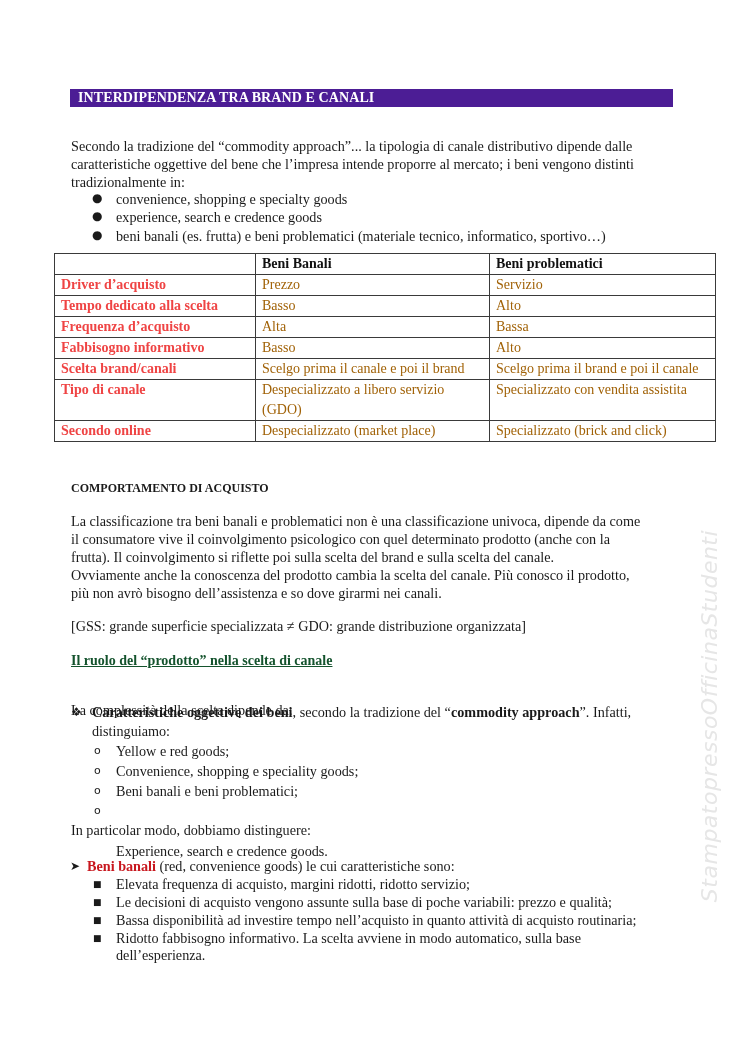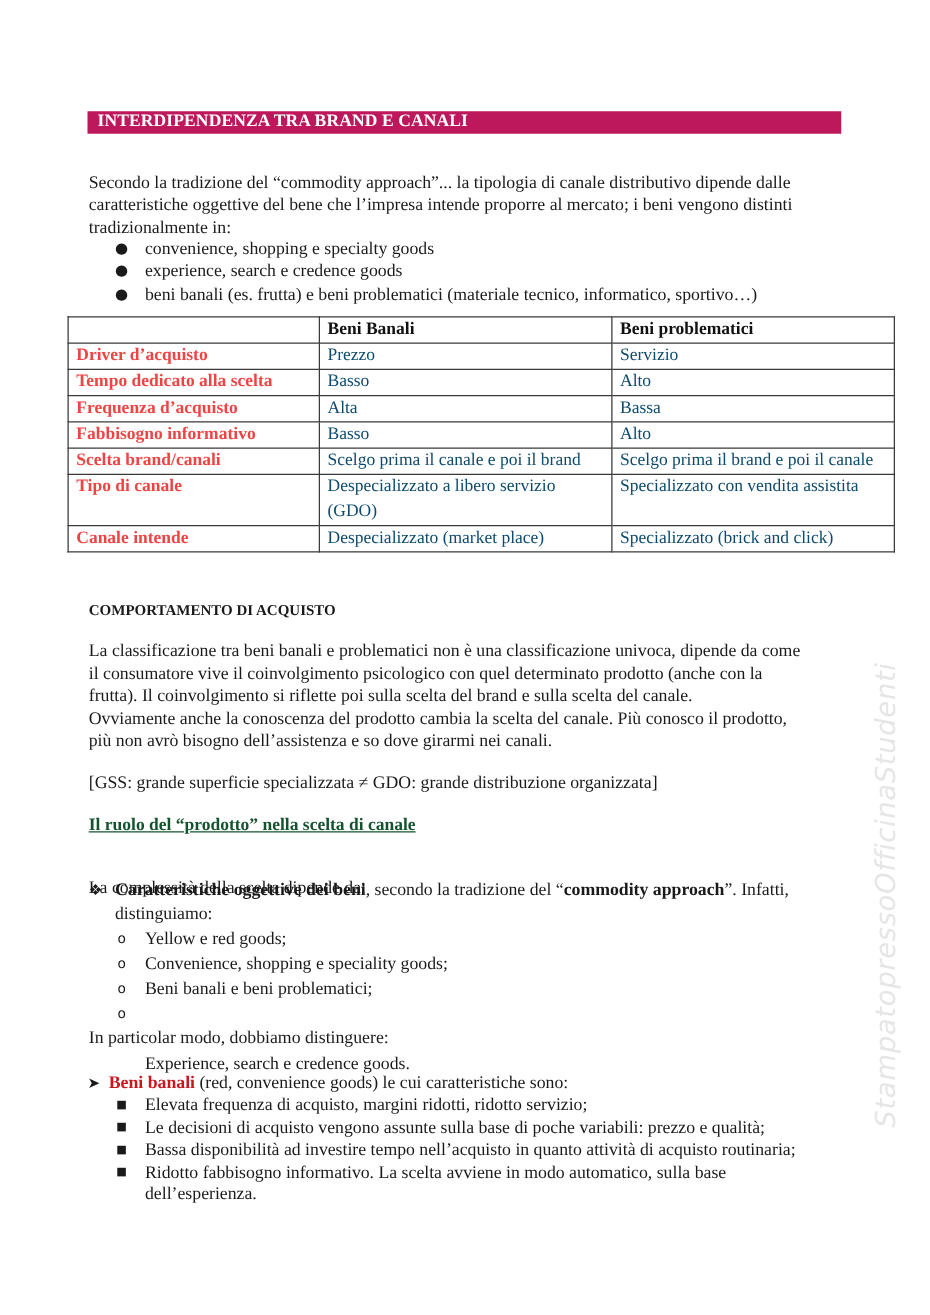--- a/index.html
+++ b/index.html
@@ -16,21 +16,21 @@
       color: #1a1a1a;
       font-size: 14.2px;
       line-height: 18px;
     }
     .section-bar {
       position: absolute;
       left: 70px;
       top: 89px;
       width: 603px;
       height: 18px;
-      background: #be185d;
+      background: #4c1d95;
       color: #ffffff;
       font-weight: bold;
       font-size: 14px;
       line-height: 18px;
       padding-left: 8px;
       box-sizing: border-box;
       letter-spacing: 0.1px;
     }
     .para {
       position: absolute;
@@ -58,21 +58,21 @@
       top: 253px;
       width: 662px;
       border-collapse: collapse;
       font-size: 14px;
       line-height: 20px;
     }
     table.compare td {
       border: 1px solid #3a3a3a;
       padding: 0 6px;
       vertical-align: top;
-      color: #0c4a6e;
+      color: #a16207;
     }
     table.compare td.rowhead { font-weight: bold; color: #ef4444; }
     table.compare tr.head td { font-weight: bold; color: #111; }
     .col1 { width: 188px; }
     .col2 { width: 221px; }
     .heading-bold {
       position: absolute;
       left: 71px;
       font-weight: bold;
       font-size: 12px;
@@ -163,21 +163,21 @@
     <td class="rowhead">Scelta brand/canali</td>
     <td>Scelgo prima il canale e poi il brand</td>
     <td>Scelgo prima il brand e poi il canale</td>
   </tr>
   <tr>
     <td class="rowhead">Tipo di canale</td>
     <td>Despecializzato a libero servizio (GDO)</td>
     <td>Specializzato con vendita assistita</td>
   </tr>
   <tr>
-    <td class="rowhead">Canale intende</td>
+    <td class="rowhead">Secondo online</td>
     <td>Despecializzato (market place)</td>
     <td>Specializzato (brick and click)</td>
   </tr>
 </tbody>
   </table>
 
 <div class="heading-bold" style="top:479px;">COMPORTAMENTO DI ACQUISTO</div>
 
 <div class="para" style="top:512px;width:640px;">
   <div style="white-space:nowrap;">La classificazione tra beni banali e problematici non è una classificazione univoca, dipende da come</div>

